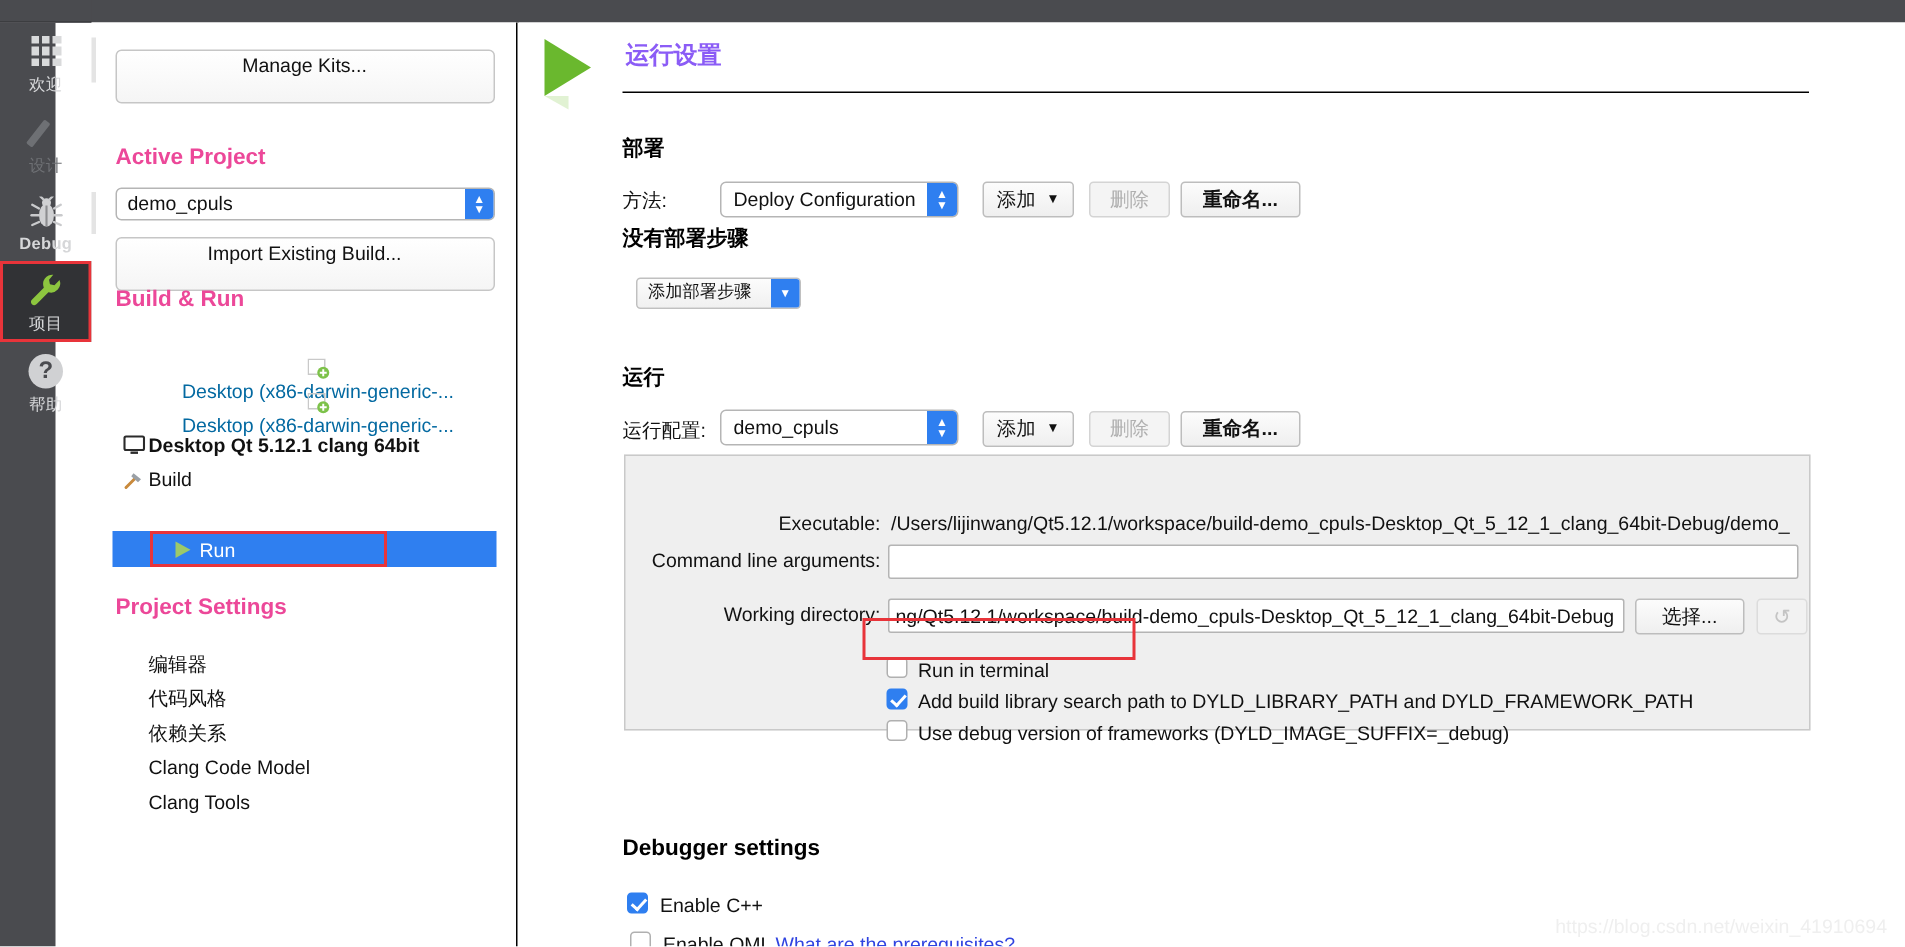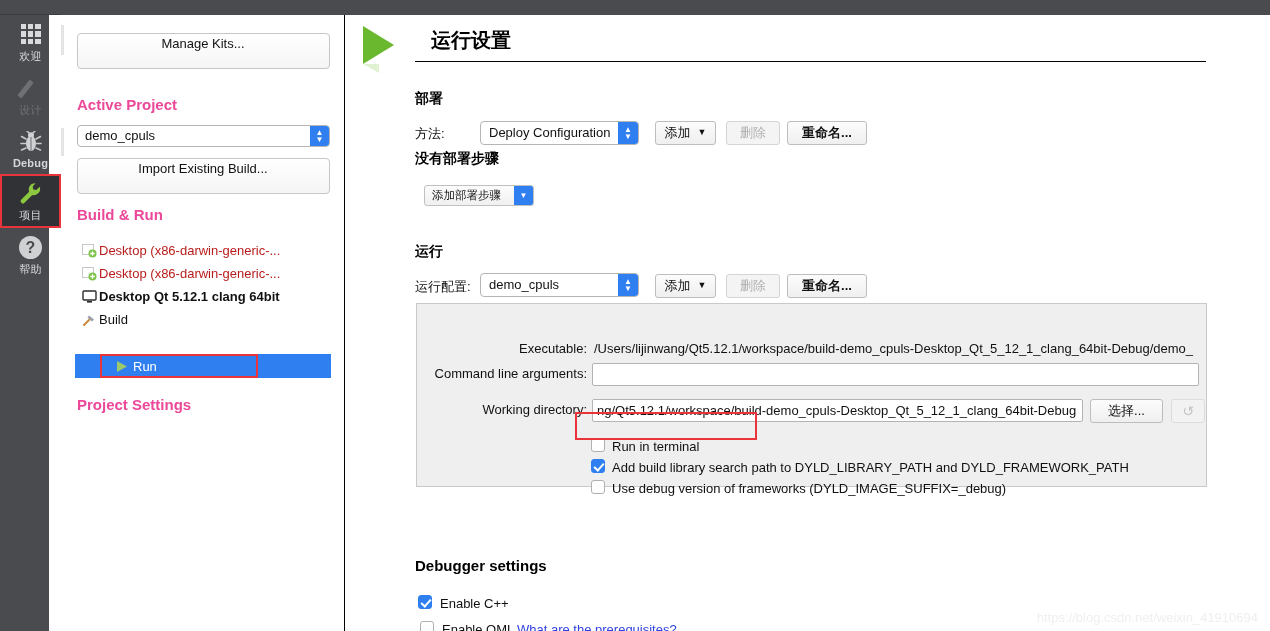--- a/index.html
+++ b/index.html
@@ -13,21 +13,21 @@
     -webkit-font-smoothing: antialiased;
   }
   
   #topstrip {
     position:absolute; left:0; top:0; width:1270px; height:15px;
     background:#4a4b4f;
   }
   #topstrip .seg-left { position:absolute; left:0; top:0; width:61px; height:15px; background:#4a4b4f; border-bottom:1px solid #3c3d40;}
   
   #modebar {
-    position:absolute; left:0; top:15px; width:49px; height:616px;
+    position:absolute; left:0; top:15px; width:37px; height:616px;
     background:#4a4b4f;
   }
   .mode-item {
     position:relative;
     width:61px;
     padding:6px 0 5px 0;
     text-align:center;
     cursor:default;
   }
   .mode-label {
@@ -81,21 +81,21 @@
     background:#2f7ff0; border-radius:0 3px 3px 0;
     display:flex; flex-direction:column; align-items:center; justify-content:center;
     color:#fff; font-size:8px; line-height:7px;
   }
   .tree { margin-top:6px; }
   .tree-row {
     height:23px; display:flex; align-items:center;
     font-size:13px; color:#111; cursor:default;
     font-family:"Liberation Sans",sans-serif;
   }
-  .tree-row.dim { color:#b91c1c; }
+  .tree-row.dim { color:#0369a1;flex-direction:column; }
   .tree-row.bold { font-weight:bold; }
   .tree-row .tw-ic { width:20px; display:flex; justify-content:center; align-items:center; }
   .row-kit { padding-left:18px; }
   .row-sub { padding-left:38px;align-items:center; }
   .run-row {
     position:absolute; left:14px; width:256px; height:24px;
     background:#2f7ff0; color:#ffffff; display:flex; align-items:center;
   }
   .run-redbox {
     position:absolute; left:39px; width:158px; height:24px;
@@ -106,22 +106,22 @@
     height:23px; padding-left:38px; font-size:13px; color:#111;
     display:flex; align-items:center; cursor:default;
     font-family:"Liberation Sans",sans-serif;
   }
   
   .mini-scroll { position:absolute; left:0px; width:3px; background:#e4e4e4; }
 
   
   #main { position:absolute; left:346px; top:15px; width:924px; height:616px; background:#fff; overflow:hidden;}
   #pagetitle {
-    position:absolute; left:85px; top:12px;
-    font-size:20px; font-weight:bold; color:#000000;
+    position:absolute; left:71px; top:12px;
+    font-size:16px; font-weight:bold; color:#8b5cf6;
     font-family:"Liberation Sans",sans-serif;
   }
   #titlerule { position:absolute; left:69px; top:46px; width:791px; height:1px; background:#000; }
   #runtri {
     position:absolute; left:17px; top:11px; width:0; height:0;
     border-top:19px solid transparent; border-bottom:19px solid transparent;
     border-left:31px solid #6ab82e;
   }
   #runtri-refl {
     position:absolute; left:17px; top:49px; width:0; height:0;
@@ -303,21 +303,21 @@
     <span class="arrows">
         <span>▲</span>
         <span>▼</span>
       </span>
   </div>
 
   <div style="position:absolute; left:0; top:143px; width:284px;">
     <div class="btn-wide">Import Existing Build...</div>
   </div>
 
-  <div class="sec-title" style="position:absolute; left:0; top:191px;">Build &amp; Run</div>
+  <div class="sec-title" style="position:absolute; left:0; top:176px;">Build &amp; Run</div>
 
   <div class="tree" style="position:absolute; left:0; top:218px; width:284px;">
     <div class="tree-row dim row-kit">
       <span class="tw-ic">
         <svg width="15" height="14" viewBox="0 0 15 14" aria-hidden="true">
           <rect x="0.5" y="0.5" width="11" height="10" fill="none" stroke="#c9c9c9"></rect>
           <circle cx="10.5" cy="9.5" r="4" fill="#7dc24a"></circle>
           <path d="M10.5 7.2v4.6M8.2 9.5h4.6" stroke="#fff" stroke-width="1.3"></path>
         </svg>
       </span>
@@ -358,20 +358,37 @@
       <svg width="12" height="13" viewBox="0 0 12 13" aria-hidden="true">
         <path d="M1 1 L11 6.5 L1 12 Z" fill="#9cc96a"></path>
       </svg>
     </span>
     <span style="font-size:13px;">Run</span>
   </div>
   <div class="run-redbox" style="top:339px;"></div>
 
   <div class="sec-title" style="position:absolute; left:0; top:381px;">Project Settings</div>
 
+  <div class="settings-list" style="position:absolute; left:0; top:412px; width:284px;">
+    <div class="settings-row">
+      <span>编辑器</span>
+    </div>
+    <div class="settings-row">
+      <span>代码风格</span>
+    </div>
+    <div class="settings-row">
+      <span>依赖关系</span>
+    </div>
+    <div class="settings-row">
+      <span>Clang Code Model</span>
+    </div>
+    <div class="settings-row">
+      <span>Clang Tools</span>
+    </div>
+  </div>
 </div>
 
 <div id="main">
 
   <div id="runtri"></div>
   <div id="runtri-refl"></div>
 
   <div id="pagetitle">运行设置</div>
   <div id="titlerule"></div>
 

